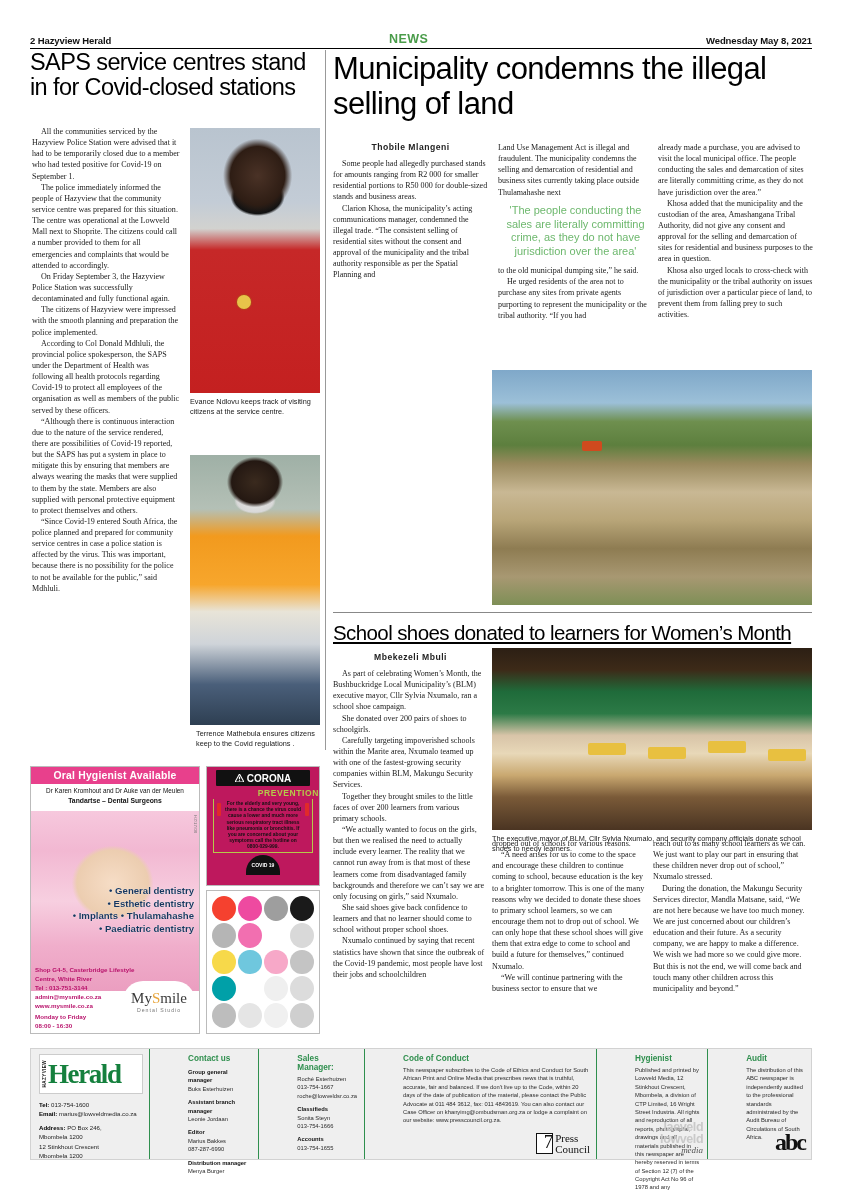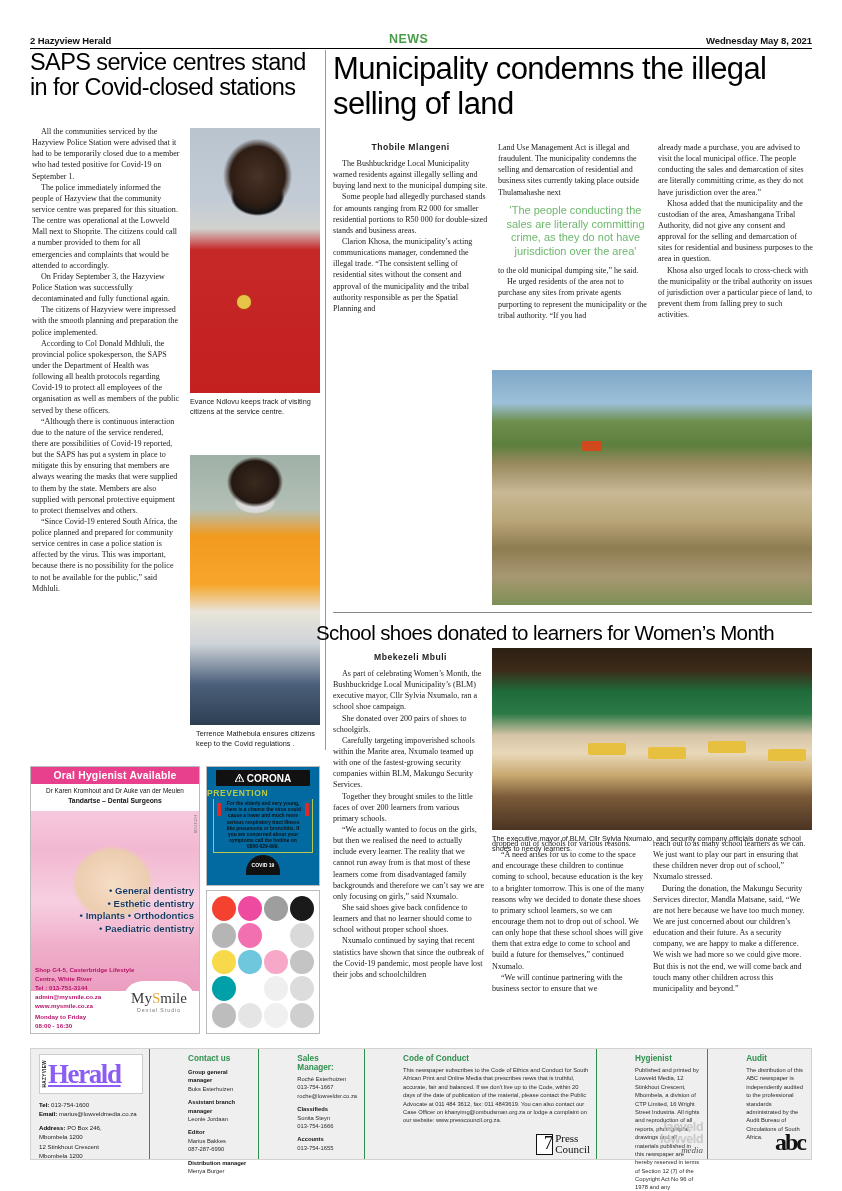--- a/index.html
+++ b/index.html
@@ -133,21 +133,21 @@
     color: #6eb86e; text-align: center;
     padding: 6px 0 6px 0;
   }
 
   .hrule-muni {
     position: absolute; left: 333px; top: 612px; width: 479px;
     border-top: 0.9px solid #888;
   }
 
   
-  .shoes-head { position: absolute; left: 316px; top: 622px; width: 485px; }
+  .shoes-head { position: absolute; left: 333px; top: 622px; width: 485px; text-decoration: underline; }
   .hl-shoes { font-size: 20.5px; white-space: nowrap; }
   .shoes-byline { position: absolute; left: 333px; top: 652px; width: 155px; }
   .scol { position: absolute; }
   .scol-1 { left: 333px; top: 668px; width: 152px; }
   .scol-2 { left: 492px; top: 838px; width: 155px; }
   .scol-3 { left: 653px; top: 838px; width: 158px; }
 
   
   .ad-dental {
     position: absolute; left: 30px; top: 766px; width: 170px; height: 268px;
@@ -191,31 +191,31 @@
   .ad-logo .ms { font-family: "Liberation Sans", sans-serif; font-size: 5.2px; color: #777; letter-spacing: 1px; }
   .ad-vcode {
     position: absolute; right: 1px; top: 48px;
     font-family: "Liberation Sans", sans-serif; font-size: 4.4px; color: #777;
     writing-mode: vertical-rl;
   }
 
   
   .ad-corona {
     position: absolute; left: 206px; top: 766px; width: 114px; height: 120px;
-    border: 0.8px solid #bbb; background: #0369a1; overflow: hidden;
+    border: 0.8px solid #bbb; background: #be185d; overflow: hidden;
   }
   .cor-top {
     margin: 3px auto 0 auto; width: 94px; height: 16px; background: #111;
     color: #fff; font-family: "Liberation Sans", sans-serif;
     font-size: 10px; font-weight: bold;
     display: flex; align-items: center; justify-content: center; gap: 3px;
     border-radius: 1px;
   }
   .cor-prev {
-    text-align: left; color: #b5c94a;
+    text-align: right; color: #b5c94a;
     font-family: "Liberation Sans", sans-serif; font-size: 8.5px; font-weight: bold;
     letter-spacing: 0.6px; margin-top: 2px;
   }
   .cor-box {
     margin: 1px 6px 0 6px; border: 1.4px solid #b5c94a; border-top: none;
     padding: 2px 11px 2px 11px; position: relative;
   }
   .cor-text {
     font-family: "Liberation Sans", sans-serif; font-size: 4.9px; font-weight: bold;
     color: #111; text-align: center; line-height: 1.26;
@@ -266,28 +266,28 @@
     width: 104px; height: 40px; background: #fff; border: 0.8px solid #ccc;
     display: flex; align-items: center; padding-left: 2px; overflow: hidden;
   }
   .logo-hz {
     font-family: "Liberation Sans", sans-serif; font-size: 4.6px; font-weight: bold;
     color: #111; writing-mode: vertical-rl; transform: rotate(180deg);
     letter-spacing: 0.4px; margin-right: 1px;
   }
   .logo-herald {
     font-family: "Liberation Serif", serif; font-size: 27px; font-weight: bold;
-    color: #8b5cf6; letter-spacing: -1.4px; line-height: 1; text-decoration: underline;
+    color: #15803d; letter-spacing: -1.4px; line-height: 1;
   }
   .f-contactinfo { margin-top: 6px; font-family: "Liberation Sans", sans-serif; font-size: 6.1px; color: #222; line-height: 1.5; }
   .f-contactinfo b { color: #000; }
 
   .press-council {
     position: absolute; right: 6px; bottom: 4px;
-    display: flex; align-items: flex-end; gap: 2px;
+    display: flex; align-items: center; gap: 2px;
   }
   .pc-mark {
     width: 17px; height: 21px; border: 1.6px solid #111; background: #fff;
     position: relative;
   }
   .pc-mark::after {
     content: "7"; position: absolute; right: -1px; top: -3px;
     font-family: "Liberation Serif", serif; font-size: 19px; color: #111;
   }
   .pc-words {
@@ -339,21 +339,20 @@
   <div class="caption cap-terrence">Terrence Mathebula ensures citizens keep to the Covid regulations .</div>
 
   <div class="vrule-1"></div>
 
   <div class="muni-head">
     <div class="headline hl-muni">Municipality condemns the illegal selling of land</div>
   </div>
   <div class="muni-byline byline">Thobile Mlangeni</div>
 
   <div class="mcol mcol-1 body-col">
-    <p>The Bushbuckridge Local Municipality warned residents against illegally selling and buying land next to the municipal dumping site.</p>
     <p>Some people had allegedly purchased stands for amounts ranging from R2 000 for smaller residential portions to R50 000 for double-sized stands and business areas.</p>
     <p>Clarion Khosa, the municipality’s acting communications manager, condemned the illegal trade. “The consistent selling of residential sites without the consent and approval of the municipality and the tribal authority responsible as per the Spatial Planning and</p>
   </div>
 
   <div class="mcol mcol-2 body-col">
     <p class="noind">Land Use Management Act is illegal and fraudulent. The municipality condemns the selling and demarcation of residential and business sites currently taking place outside Thulamahashe next</p>
     <div class="pullquote">'The people conducting the sales are literally committing crime, as they do not have jurisdiction over the area'</div>
     <p class="noind">to the old municipal dumping site,” he said.</p>
     <p>He urged residents of the area not to purchase any sites from private agents purporting to represent the municipality or the tribal authority. “If you had</p>
   </div>
@@ -401,21 +400,21 @@
     <div class="ad-banner">Oral Hygienist Available</div>
     <div class="ad-photo"></div>
     <div class="ad-docs">
       <div>Dr Karen Kromhout and Dr Auke van der Meulen</div>
       <div class="bld">Tandartse – Dental Surgeons</div>
     </div>
     <div class="ad-vcode">HZ/17/08</div>
     <div class="ad-list">
       <div>• General dentistry</div>
       <div>• Esthetic dentistry</div>
-      <div>• Implants • Orthodontics</div>
+      <div>• Implants • Thulamahashe</div>
       <div>• Paediatric dentistry</div>
     </div>
     <div class="ad-contact">
       <div>Shop G4-5, Casterbridge Lifestyle</div>
       <div>Centre, White River</div>
       <div>Tel : 013-751-3144</div>
       <div>admin@mysmile.co.za</div>
       <div>www.mysmile.co.za</div>
       <div style="margin-top:3px">Monday to Friday</div>
       <div>08:00 - 16:30</div>

